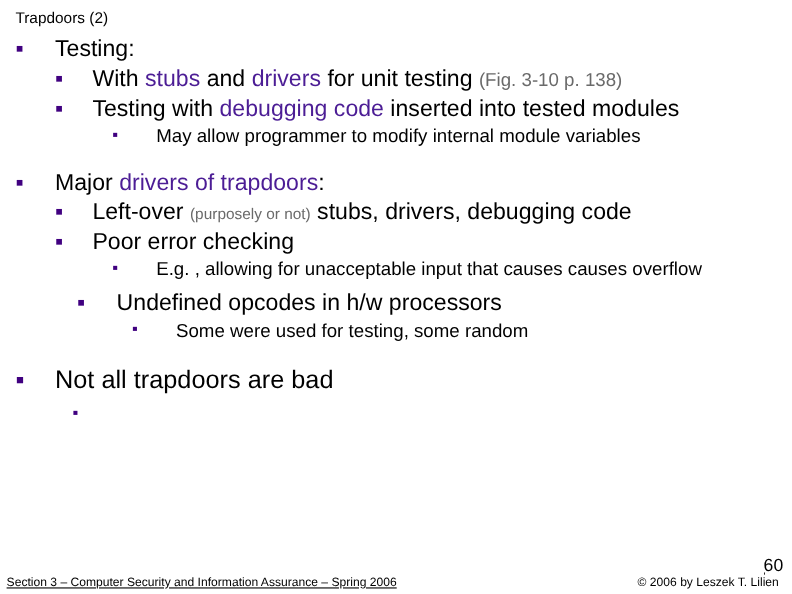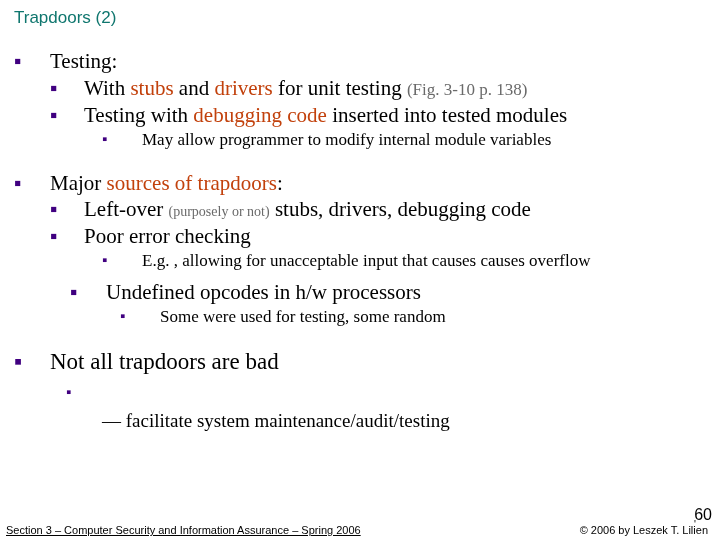--- a/index.html
+++ b/index.html
@@ -15,24 +15,24 @@
   }
   .slide {
     box-sizing: border-box;
     width: 720px;
     height: 540px;
     padding: 8px 12px 24px 14px;
     position: relative;
   }
   .title {
     font-family: Tahoma, Verdana, sans-serif;
-    color: #0f766e;
-    font-size: 17px;
+    color: #000000;
+    font-size: 14px;
     font-weight: 400;
-    margin-bottom: 20px;
+    margin-bottom: 8px;
   }
   .lvl1 {
     margin-top: 4px;
     display: flex;
     font-size: 21px;
     line-height: 1.28;
   }
   .lvl1 .bullet { width: 36px; flex: 0 0 36px; color:#400080; }
   .lvl2 {
     display: flex;
@@ -63,21 +63,21 @@
   }
   .lvl3b .bullet { width: 40px; flex:0 0 40px; color:#400080; font-size: 15px;}
   .lvl3c {
     display: flex;
     font-size: 19px;
     line-height: 1.35;
     margin-left: 52px;
   }
   .lvl3c .bullet { width: 36px; flex:0 0 36px; color:#400080; font-size: 15px;}
   .bullet { font-family: Arial, sans-serif; }
-  .c-red   { color: #c2410c; }
+  .c-red   { color: #4c1d95; }
   .c-paren { color: #6a6a6a; font-size: 17px; }
   .c-paren2{ color: #6a6a6a; font-size: 14px; }
   .spacer6  { height: 6px; }
   .spacer14 { height: 14px; }
   .footer {
     position: absolute;
     left: 0; right: 0; bottom: 4px;
     display: flex;
     justify-content: space-between;
     align-items:flex-end;
@@ -91,21 +91,21 @@
     right: 8px; bottom: 16px;
     font-size: 16px;
     color: #000;
   }
   .tick {
     position:absolute;
     right:24px; bottom:10px;
     font-size:10px;
     color:#000;
   }
-  .txt { flex: 1; font-family: Liberation Serif, serif; }
+  .txt { flex: 1; }
 </style>
 </head>
 <body>
 
 <div class="slide">
 
   <div class="title">Trapdoors (2)</div>
 
   <div class="lvl1">
     <span class="bullet">▪</span>
@@ -126,21 +126,21 @@
   <div class="lvl3">
     <span class="bullet">▪</span>
     <span class="txt">May allow programmer to modify internal module variables</span>
   </div>
 
   <div class="spacer14"></div>
 
   <div class="lvl1">
     <span class="bullet">▪</span>
     <span class="txt">
-      <span>Major </span><span class="c-red">sources of trapdoors</span><span>:</span>
+      <span>Major </span><span class="c-red">drivers of trapdoors</span><span>:</span>
     </span>
   </div>
   <div class="lvl2">
     <span class="bullet">▪</span>
     <span class="txt">
       <span>Left-over </span><span class="c-paren2">(purposely or not)</span><span> stubs, drivers, debugging code</span>
     </span>
   </div>
   <div class="lvl2">
     <span class="bullet">▪</span>
@@ -164,21 +164,20 @@
 
   <div class="lvl1" style="font-size:23px">
     <span class="bullet">▪</span>
     <span class="txt">Not all trapdoors are bad</span>
   </div>
   <div class="spacer6"></div>
   <div class="lvl3c">
     <span class="bullet">▪</span>
     <span class="txt">
       <br>
-      <span>— facilitate system maintenance/audit/testing</span>
     </span>
   </div>
 
   <div class="footer">
     <span class="left">Section 3 – Computer Security and Information Assurance – Spring 2006</span>
     <span>© 2006 by Leszek T. Lilien</span>
   </div>
   <span class="tick">'</span>
   <span class="pagenum">60</span>
 </div>

